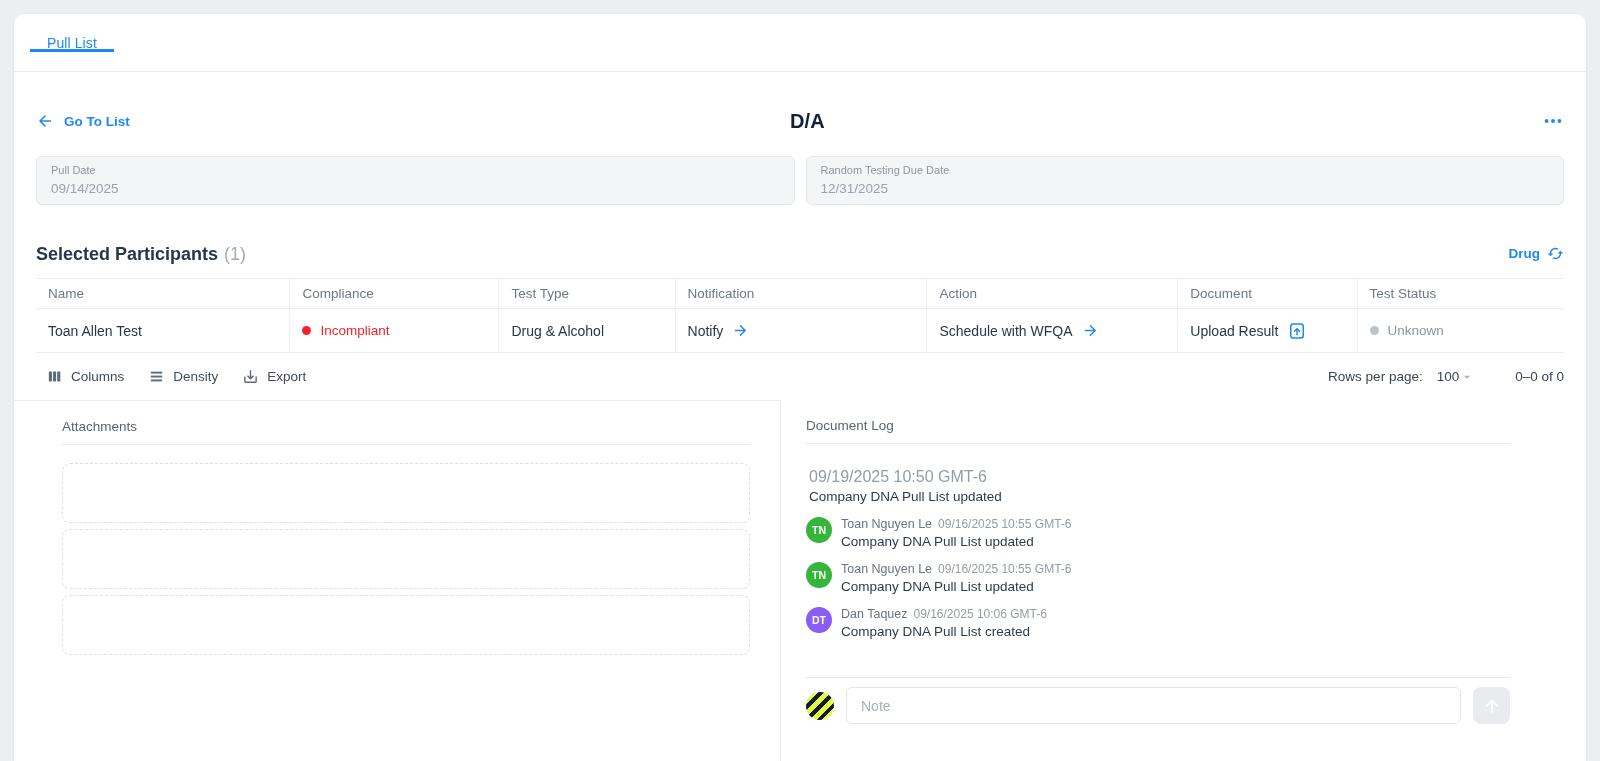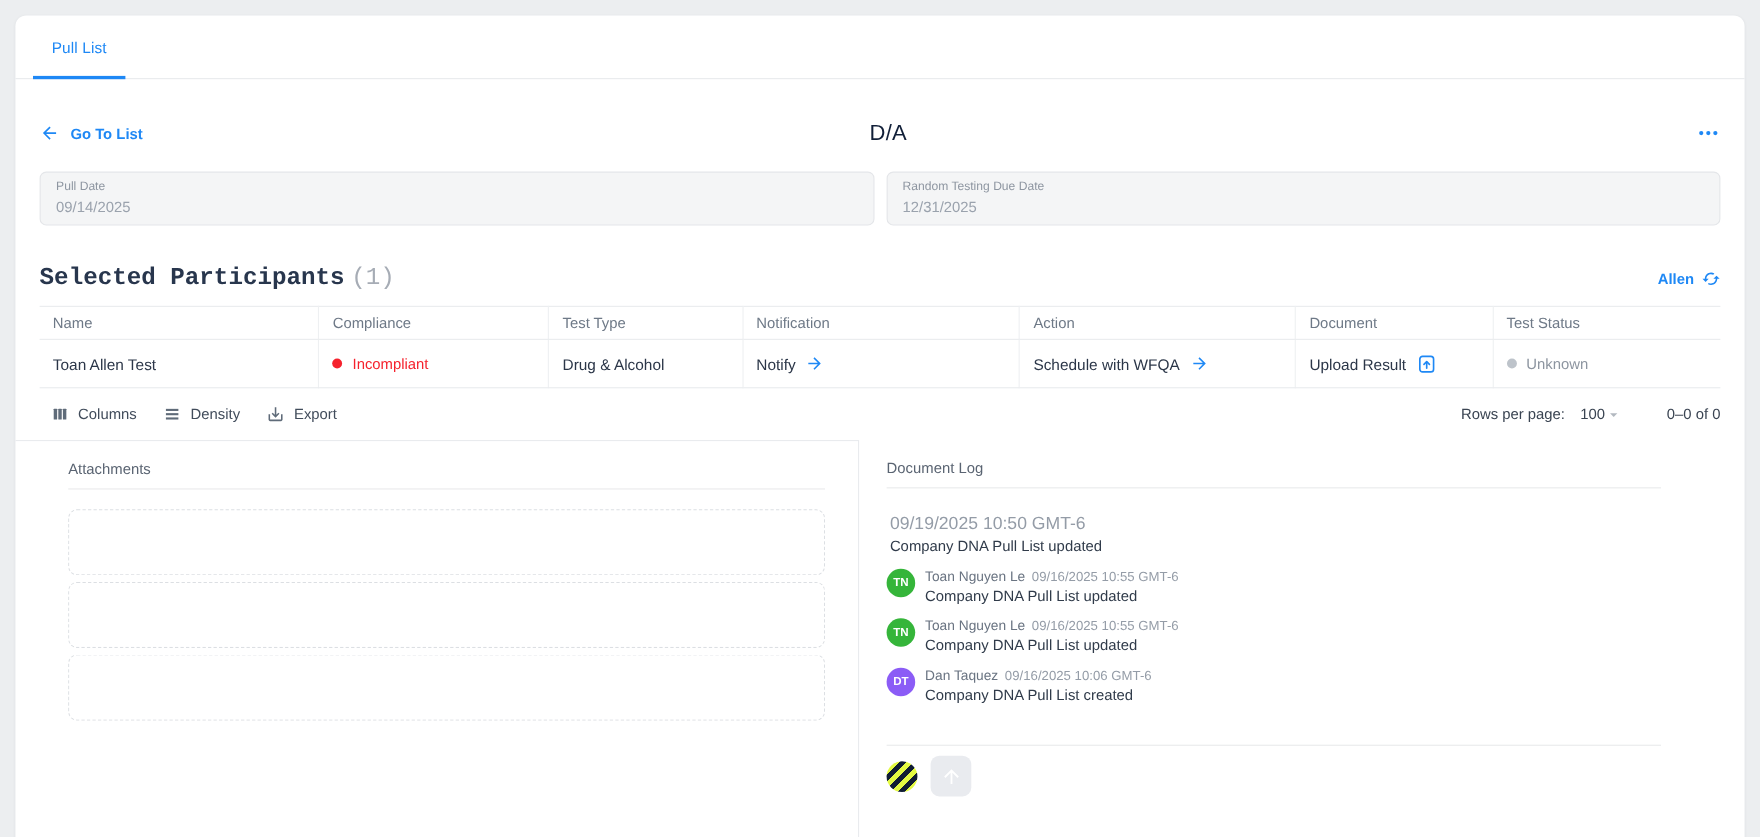--- a/index.html
+++ b/index.html
@@ -3,46 +3,46 @@
 <meta charset="utf-8">
 <style>
   * { margin:0; padding:0; box-sizing:border-box; }
   html,body { width:1600px; height:761px; overflow:hidden; }
   body { background:#eceef0; font-family:"Liberation Sans", sans-serif; position:relative; }
 
   .card { position:absolute; left:14px; top:14px; width:1572px; height:747px;
           background:#fff; border-radius:10px 10px 0 0; box-shadow:0 1px 3px rgba(20,30,50,.06); }
 
   
-  .tabbar { display:flex; height:58px; border-bottom:1px solid #e8eaed; padding-left:16px; }
+  .tabbar { display:flex; height:58px; border-bottom:1px solid #e8eaed; padding-left:16px;align-items:center; }
   .tab { display:flex; align-items:center; padding:0 17px; font-size:14px; font-weight:500;
          color:#68717d; position:relative; cursor:pointer; letter-spacing:.1px; }
   .tab.active { color:#1e88f5; }
   .tab.active::after { content:""; position:absolute; left:0; right:0; bottom:-1px; height:3px; background:#1e88f5; }
 
   .content { padding:0 22px; position:relative; }
 
   
   .header-row { margin-top:36px; height:26px; display:flex; align-items:center; position:relative; }
   .go-to-list { display:flex; align-items:center; gap:10px; color:#1e88f5; font-size:13.5px;
                 font-weight:700; cursor:pointer; z-index:2; }
   .page-title { position:absolute; left:15px; right:0; text-align:center; font-size:20px;
-                font-weight:400; color:#111f38; letter-spacing:.2px; }
+                font-weight:700; color:#111f38; letter-spacing:.2px; }
   .more-btn { margin-left:auto; cursor:pointer; z-index:2; display:flex; align-items:center; }
 
   
   .fields-row { margin-top:22px; display:flex; gap:11px; }
   .field { flex:1; height:49px; background:#f4f5f6; border:1px solid #e4e6e9; border-radius:6px;
            padding:7px 14px 0; }
   .field-label { font-size:11px; color:#8e96a1; }
   .field-value { font-size:13.5px; color:#9aa2ad; margin-top:5px; }
 
   
   .sp-row { margin-top:33px; height:27px; display:flex; align-items:flex-end; justify-content:space-between; }
-  .sp-title { font-size:22px; font-weight:700; color:#28364d;font-family:Liberation Mono, monospace; }
+  .sp-title { font-size:18px; font-weight:700; color:#28364d; }
   .sp-count { font-weight:400; color:#a6acb5; margin-left:6px; }
   .sync-btn { display:flex; align-items:center; gap:7px; color:#1e88f5; font-size:13.5px;
               font-weight:700; cursor:pointer; padding-bottom:3px; }
 
   
   table.grid { margin-top:13px; width:100%; border-collapse:collapse; table-layout:fixed; }
   .grid th { height:30px; border-top:1px solid #e9ebee; border-bottom:1px solid #e9ebee;
              border-right:1px solid #eef0f2; font-size:13.5px; font-weight:400; color:#6e7987;
              text-align:left; padding:0 12px; }
   .grid td { height:44px; border-bottom:1px solid #e9ebee; border-right:1px solid #eef0f2;
@@ -143,21 +143,21 @@
         <div class="field-label">Random Testing Due Date</div>
         <div class="field-value">12/31/2025</div>
       </div>
     </div>
 
     <div class="sp-row">
       <div class="sp-title">
         <span>Selected Participants</span><span class="sp-count">(1)</span>
       </div>
       <div class="sync-btn">
-        <span>Allen</span>
+        <span>Drug</span>
         <span style="display:flex">
           <svg viewBox="0 0 24 24" width="17" height="17" fill="#1e88f5">
               <path d="M19 8l-4 4h3c0 3.31-2.69 6-6 6-1.01 0-1.97-.25-2.8-.7l-1.46 1.46C8.97 19.54 10.43 20 12 20c4.42 0 8-3.58 8-8h3l-4-4zM6 12c0-3.31 2.69-6 6-6 1.01 0 1.97.25 2.8.7l1.46-1.46C15.03 4.46 13.57 4 12 4c-4.42 0-8 3.58-8 8H1l4 4 4-4H6z"></path>
             </svg>
         </span>
       </div>
     </div>
 
     <table class="grid">
       <colgroup>
@@ -320,20 +320,21 @@
             <div class="le-head">
               <span class="le-user">Dan Taquez</span><span>09/16/2025 10:06 GMT-6</span>
             </div>
             <div class="le-msg">Company DNA Pull List created</div>
           </div>
         </div>
 
         <div class="note-divider"></div>
         <div class="note-row">
           <div class="note-avatar"></div>
+          <input class="note-input" type="text" placeholder="Note" style="">
           <div class="send-btn">
             <span style="display:flex">
               <svg viewBox="0 0 24 24" width="20" height="20" fill="#fff">
                   <path d="M4 12l1.41 1.41L11 7.83V20h2V7.83l5.58 5.59L20 12l-8-8-8 8z"></path>
                 </svg>
             </span>
           </div>
         </div>
       </div>
 

